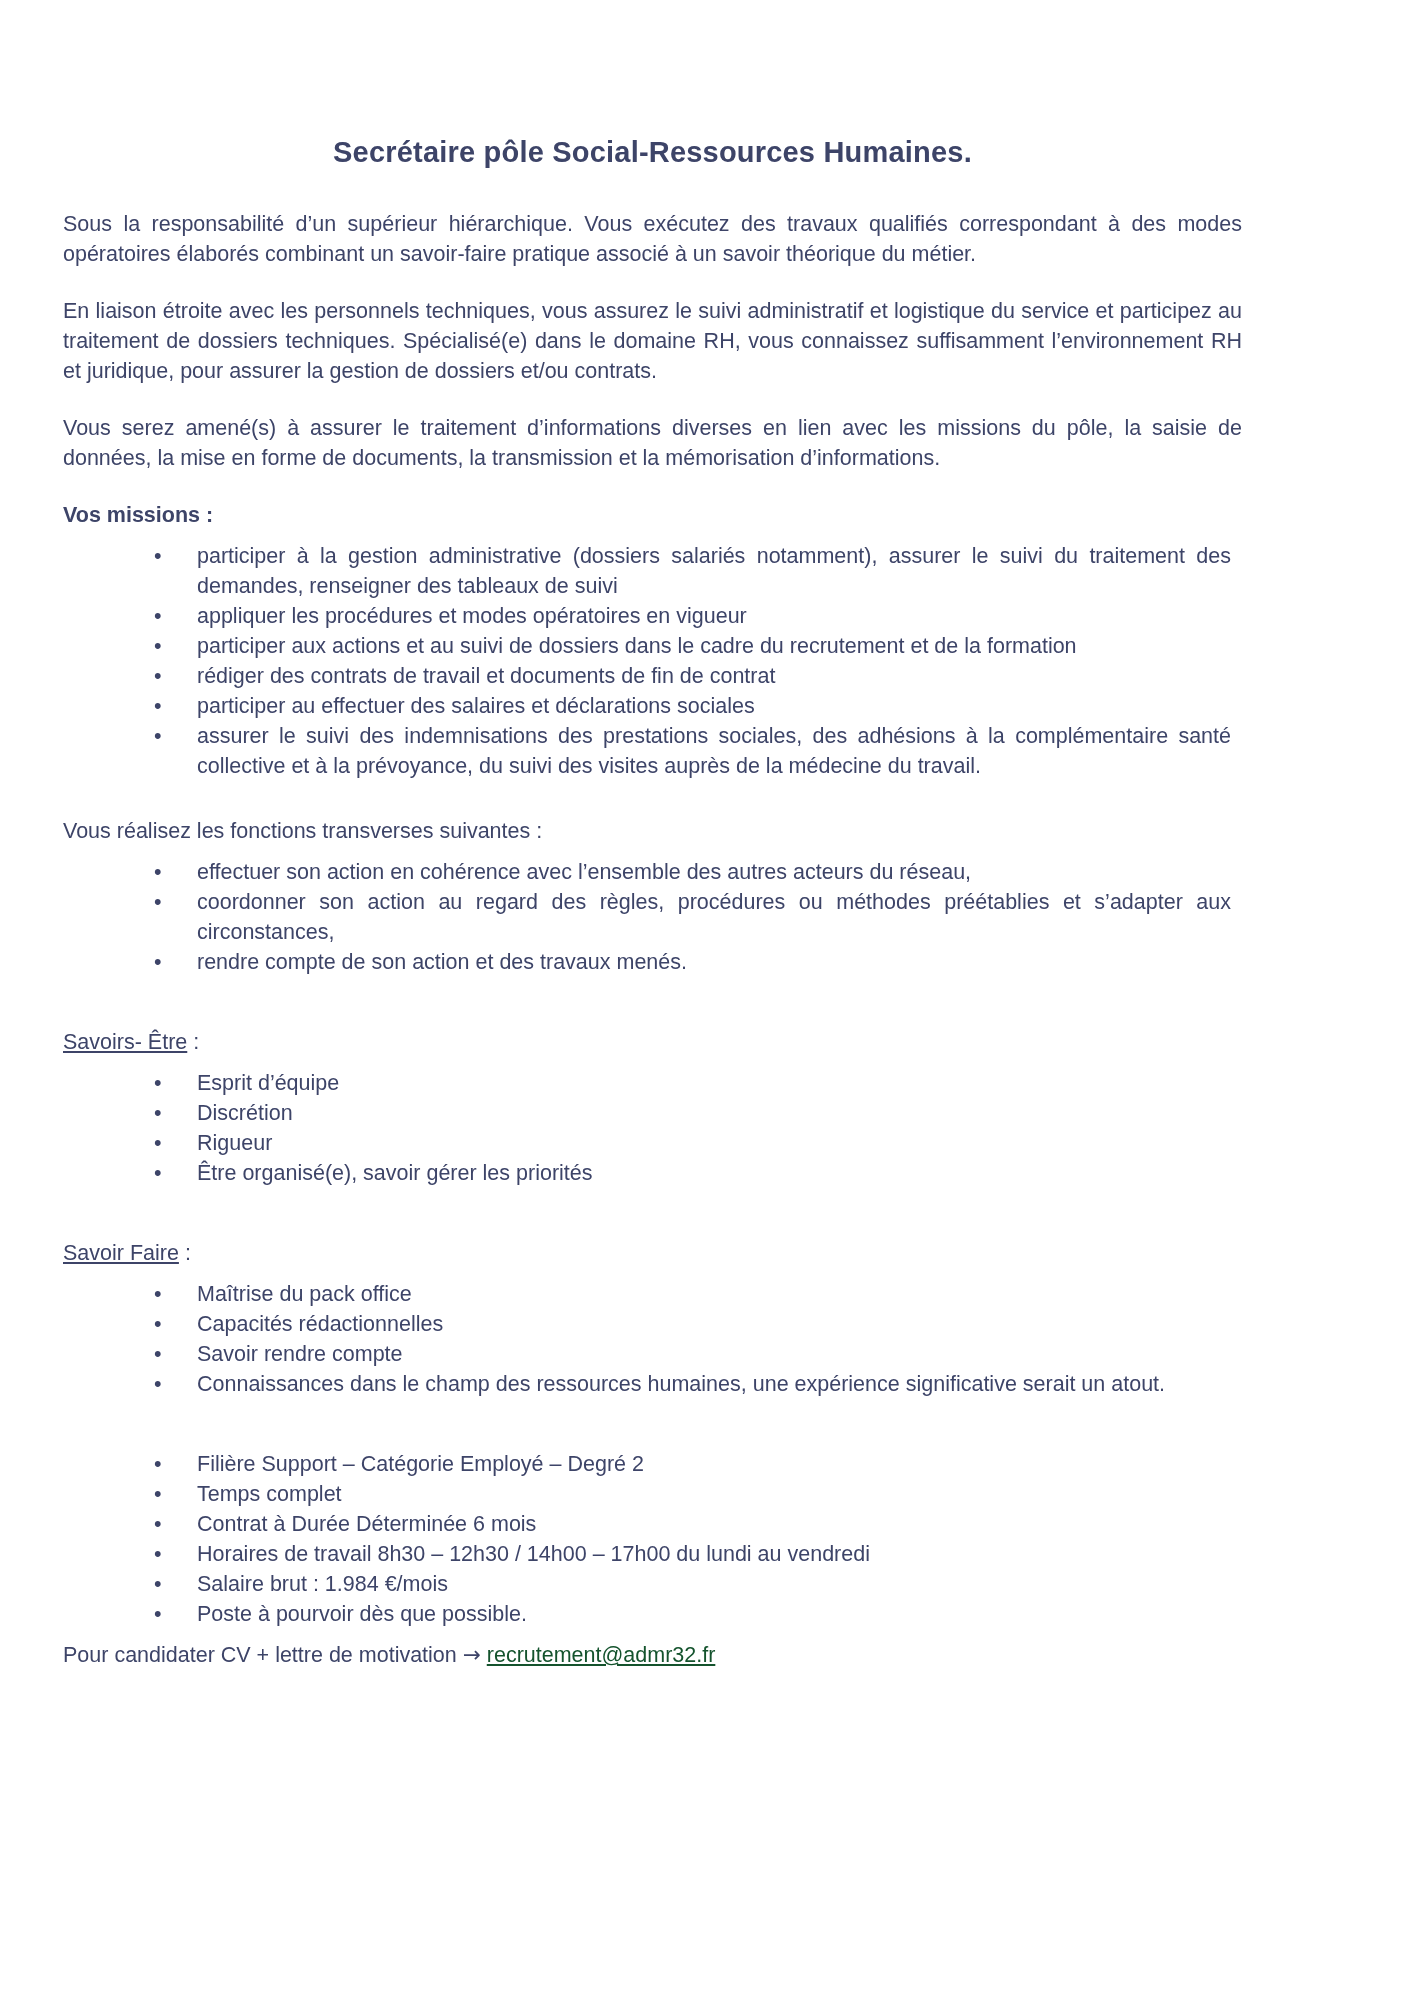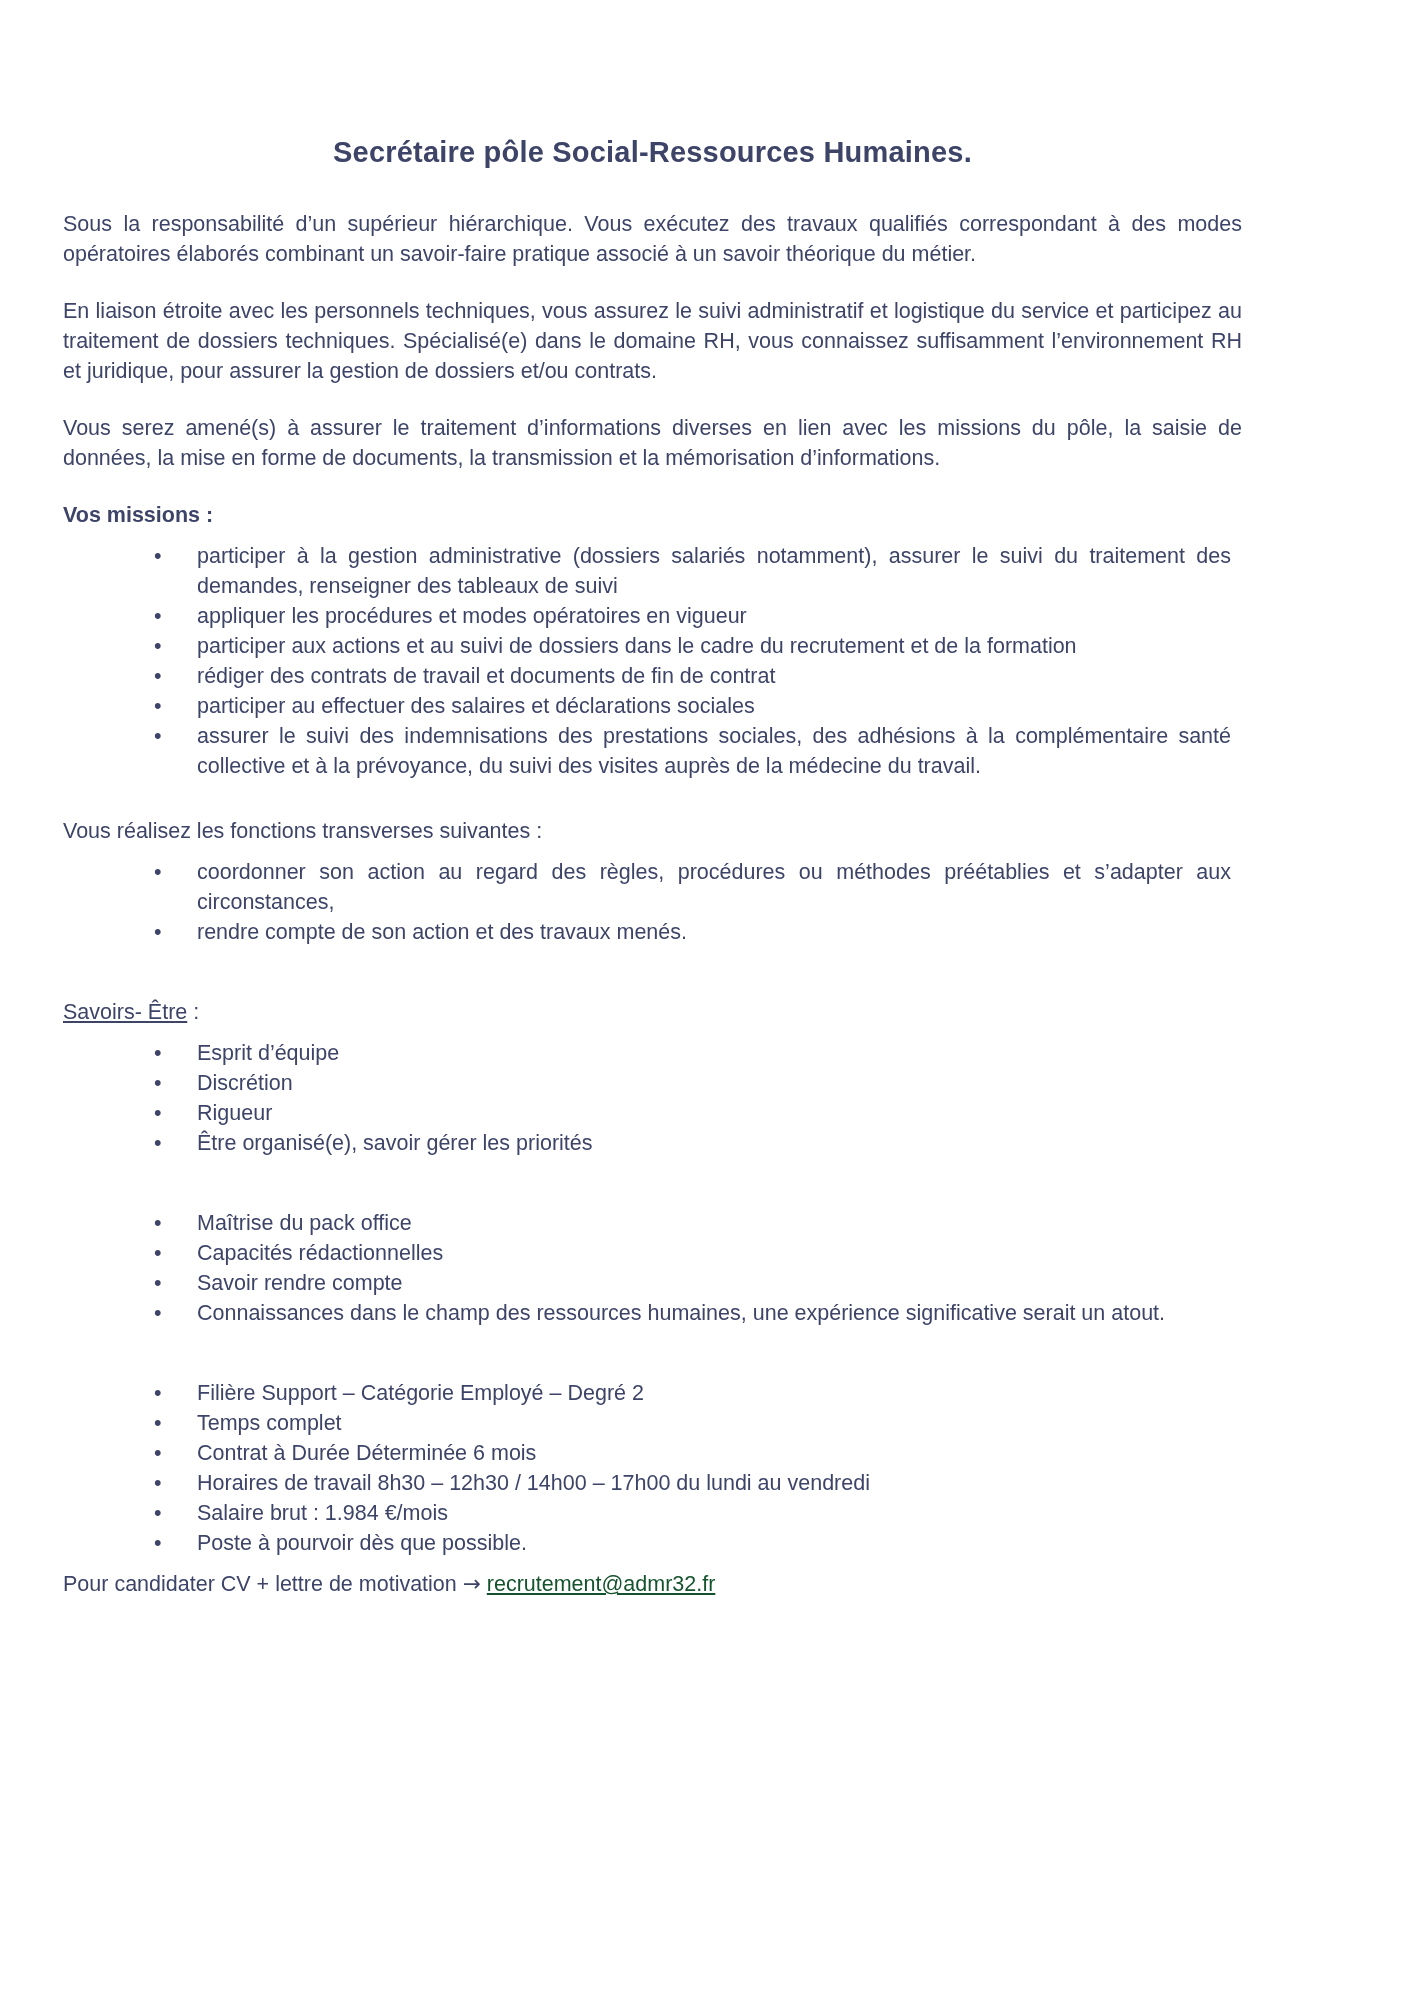--- a/index.html
+++ b/index.html
@@ -94,36 +94,38 @@
         <li>participer aux actions et au suivi de dossiers dans le cadre du recrutement et de la formation</li>
         <li>rédiger des contrats de travail et documents de fin de contrat</li>
         <li>participer au effectuer des salaires et déclarations sociales</li>
         <li>assurer le suivi des indemnisations des prestations sociales, des adhésions à la complémentaire santé collective et à la prévoyance, du suivi des visites auprès de la médecine du travail.</li>
       </ul>
   </div>
 
   <div class="section sec-gap-sm">
     <h2 class="sec-h"><span class="h-label">Vous réalisez les fonctions transverses suivantes</span><span> :</span></h2>
     <ul class="blist">
+        <li>effectuer son action en cohérence avec l’ensemble des autres acteurs du réseau,</li>
         <li>coordonner son action au regard des règles, procédures ou méthodes préétablies et s’adapter aux circonstances,</li>
         <li>rendre compte de son action et des travaux menés.</li>
       </ul>
   </div>
 
   <div class="section sec-gap-lg">
     <h2 class="sec-h h-underline"><span class="h-label">Savoirs- Être</span><span> :</span></h2>
     <ul class="blist">
         <li>Esprit d’équipe</li>
         <li>Discrétion</li>
         <li>Rigueur</li>
         <li>Être organisé(e), savoir gérer les priorités</li>
       </ul>
   </div>
 
   <div class="section sec-gap-lg">
+    <h2 class="sec-h h-underline"><span class="h-label">Savoir Faire</span><span> :</span></h2>
     <ul class="blist">
         <li>Maîtrise du pack office</li>
         <li>Capacités rédactionnelles</li>
         <li>Savoir rendre compte</li>
         <li>Connaissances dans le champ des ressources humaines, une expérience significative serait un atout.</li>
       </ul>
   </div>
 
   <div class="section sec-gap-lg">
     <ul class="blist">

